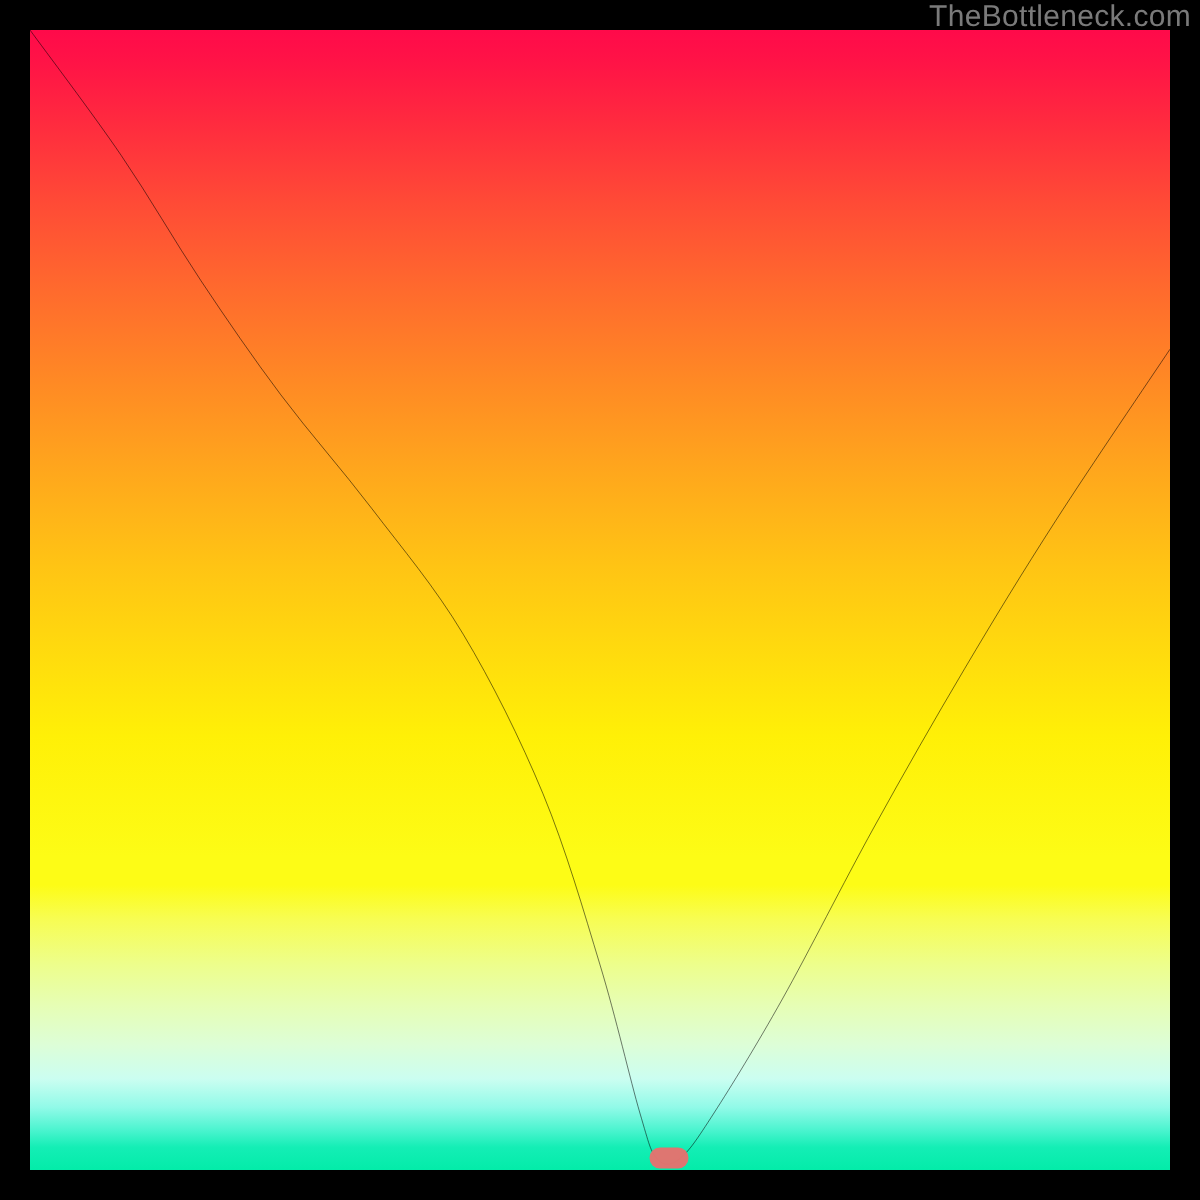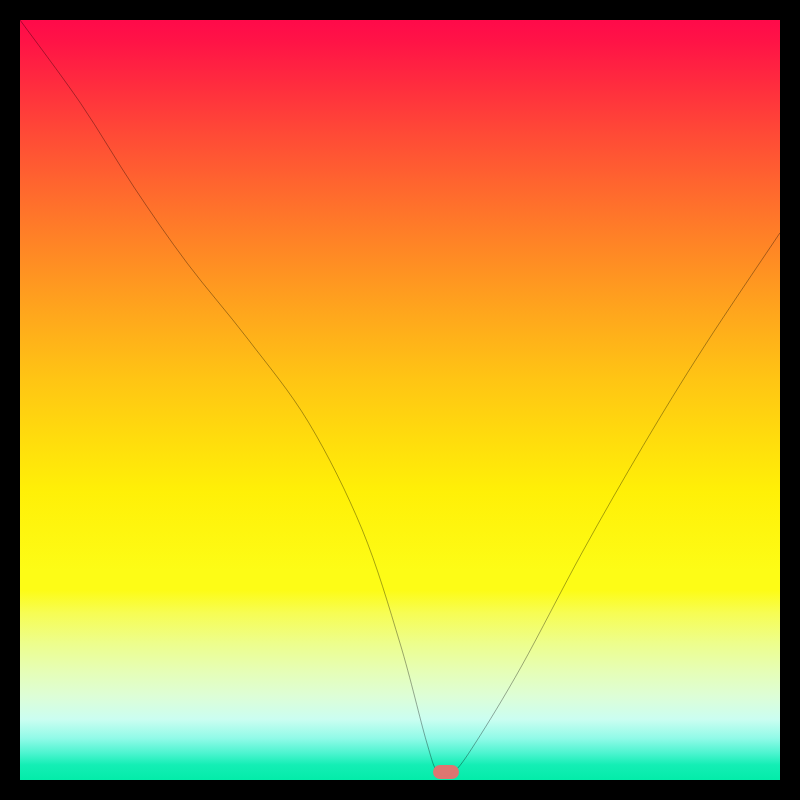--- a/index.html
+++ b/index.html
@@ -78,20 +78,21 @@
     font-size: 20px;
     font-weight: 500;
     letter-spacing: 0.2px;
   }
 </style>
 </head>
 <body>
 
 <div class="container">
 
+  <div class="watermark">TheBottleneck.com</div>
 
   <div class="plot-area">
     <div class="gradient-bg"></div>
 
     <svg class="curve" viewBox="0 0 100 100" preserveAspectRatio="none">
       <path id="curve-path" fill="none" stroke="#000" stroke-width="0.35" vector-effect="non-scaling-stroke" d="M 0,0 C 1.3333333333333333,1.833333333333333 5.5,7.333333333333332 8,10.999999999999998 C 10.5,14.666666666666664 12.666666666666666,18.499999999999996 15,21.999999999999996 C 17.333333333333332,25.499999999999996 19.5,28.66666666666666 22,31.999999999999996 C 24.5,35.33333333333333 27.333333333333332,38.50000000000001 30,42.00000000000001 C 32.666666666666664,45.50000000000001 35.5,48.833333333333336 38,53 C 40.5,57.166666666666664 43,62.166666666666664 45,67 C 47,71.83333333333333 48.583333333333336,77.33333333333333 50,82 C 51.416666666666664,86.66666666666667 52.666666666666664,92.16666666666667 53.5,95 C 54.333333333333336,97.83333333333333 54.41666666666667,98.33333333333333 55.00000000000001,99 C 55.58333333333334,99.66666666666667 56.16666666666666,99.66666666666667 56.99999999999999,99 C 57.83333333333333,98.33333333333333 58.5,97.33333333333333 60,95 C 61.5,92.66666666666667 63.666666666666664,89.16666666666667 66,85 C 68.33333333333333,80.83333333333333 71.33333333333333,74.83333333333333 74,70 C 76.66666666666667,65.16666666666667 79.33333333333333,60.50000000000001 82,56.00000000000001 C 84.66666666666667,51.50000000000001 87,47.66666666666667 90,43.00000000000001 C 93,38.33333333333334 98.33333333333333,30.500000000000004 100,28.000000000000004"></path>
     </svg>
 
     <div class="marker" id="marker" style="left: 56%; top: 99%;"></div>
   </div>

